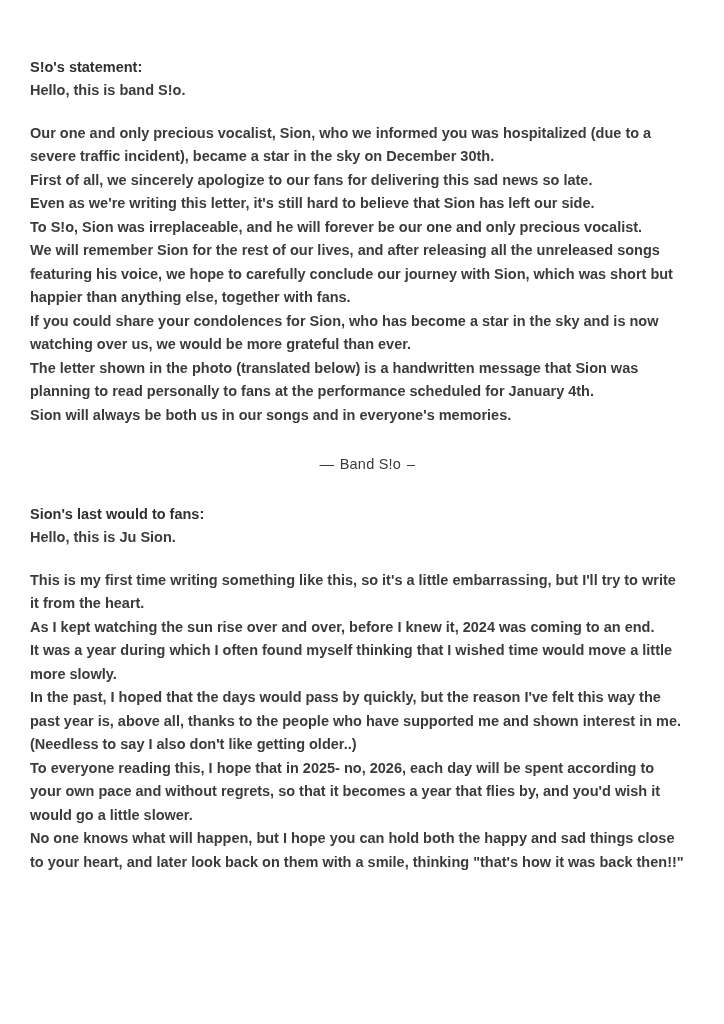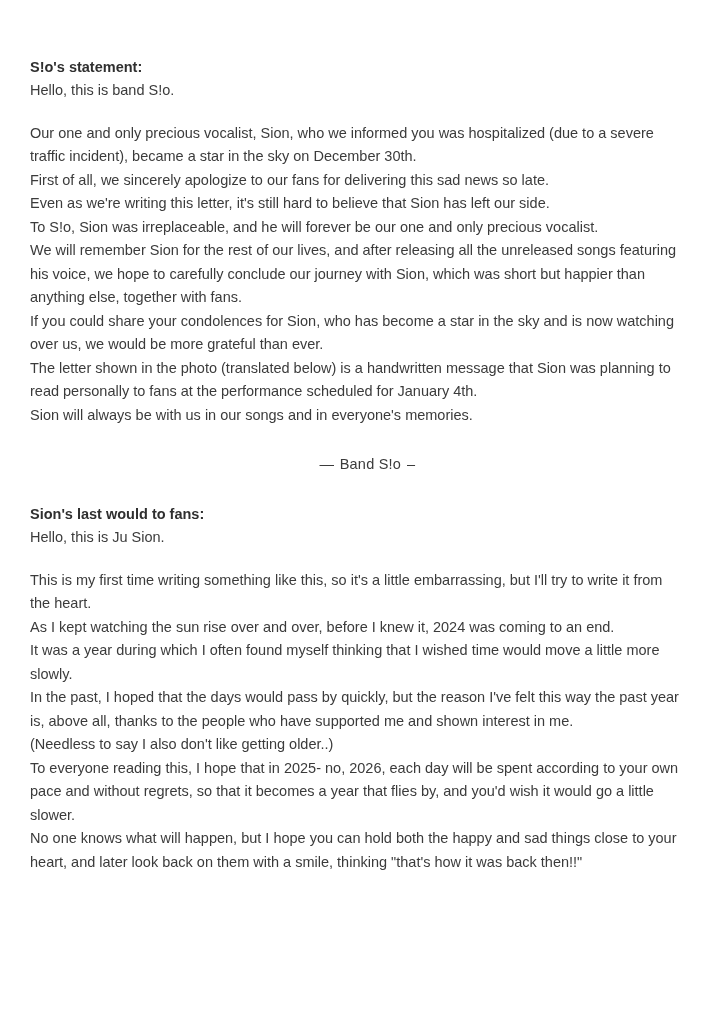--- a/index.html
+++ b/index.html
@@ -29,20 +29,21 @@
     font-size: 14.5px;
     line-height: 1.55;
     color: #2f2f2f;
     margin: 0 0 1px 0;
   }
   .para {
     font-size: 14.5px;
     line-height: 1.62;
     color: #3b3b3b;
     margin: 0;
+    font-weight: bold;
   }
   .gap {
     height: 19px;
   }
   .signature {
     font-size: 14.5px;
     line-height: 1.62;
     color: #3b3b3b;
     margin: 26px 0 26px 0;
     padding-left: 15px;
@@ -73,21 +74,21 @@
     <div class="gap"></div>
 
     <div class="block-lines">
       <div class="para">Our one and only precious vocalist, Sion, who we informed you was hospitalized (due to a severe traffic incident), became a star in the sky on December 30th.</div>
       <div class="para">First of all, we sincerely apologize to our fans for delivering this sad news so late.</div>
       <div class="para">Even as we're writing this letter, it's still hard to believe that Sion has left our side.</div>
       <div class="para">To S!o, Sion was irreplaceable, and he will forever be our one and only precious vocalist.</div>
       <div class="para">We will remember Sion for the rest of our lives, and after releasing all the unreleased songs featuring his voice, we hope to carefully conclude our journey with Sion, which was short but happier than anything else, together with fans.</div>
       <div class="para">If you could share your condolences for Sion, who has become a star in the sky and is now watching over us, we would be more grateful than ever.</div>
       <div class="para">The letter shown in the photo (translated below) is a handwritten message that Sion was planning to read personally to fans at the performance scheduled for January 4th.</div>
-      <div class="para">Sion will always be with us in our songs and in everyone's memories.</div>
+      <div class="para">Sion will always be both us in our songs and in everyone's memories.</div>
     </div>
 
     <div class="signature">
       <span class="dash">—</span><span>Band S!o</span><span class="dash-end">–</span>
     </div>
   </div>
 
   <div class="section">
     <div class="heading">Sion's last would to fans:</div>
     <div class="para">Hello, this is Ju Sion.</div>

